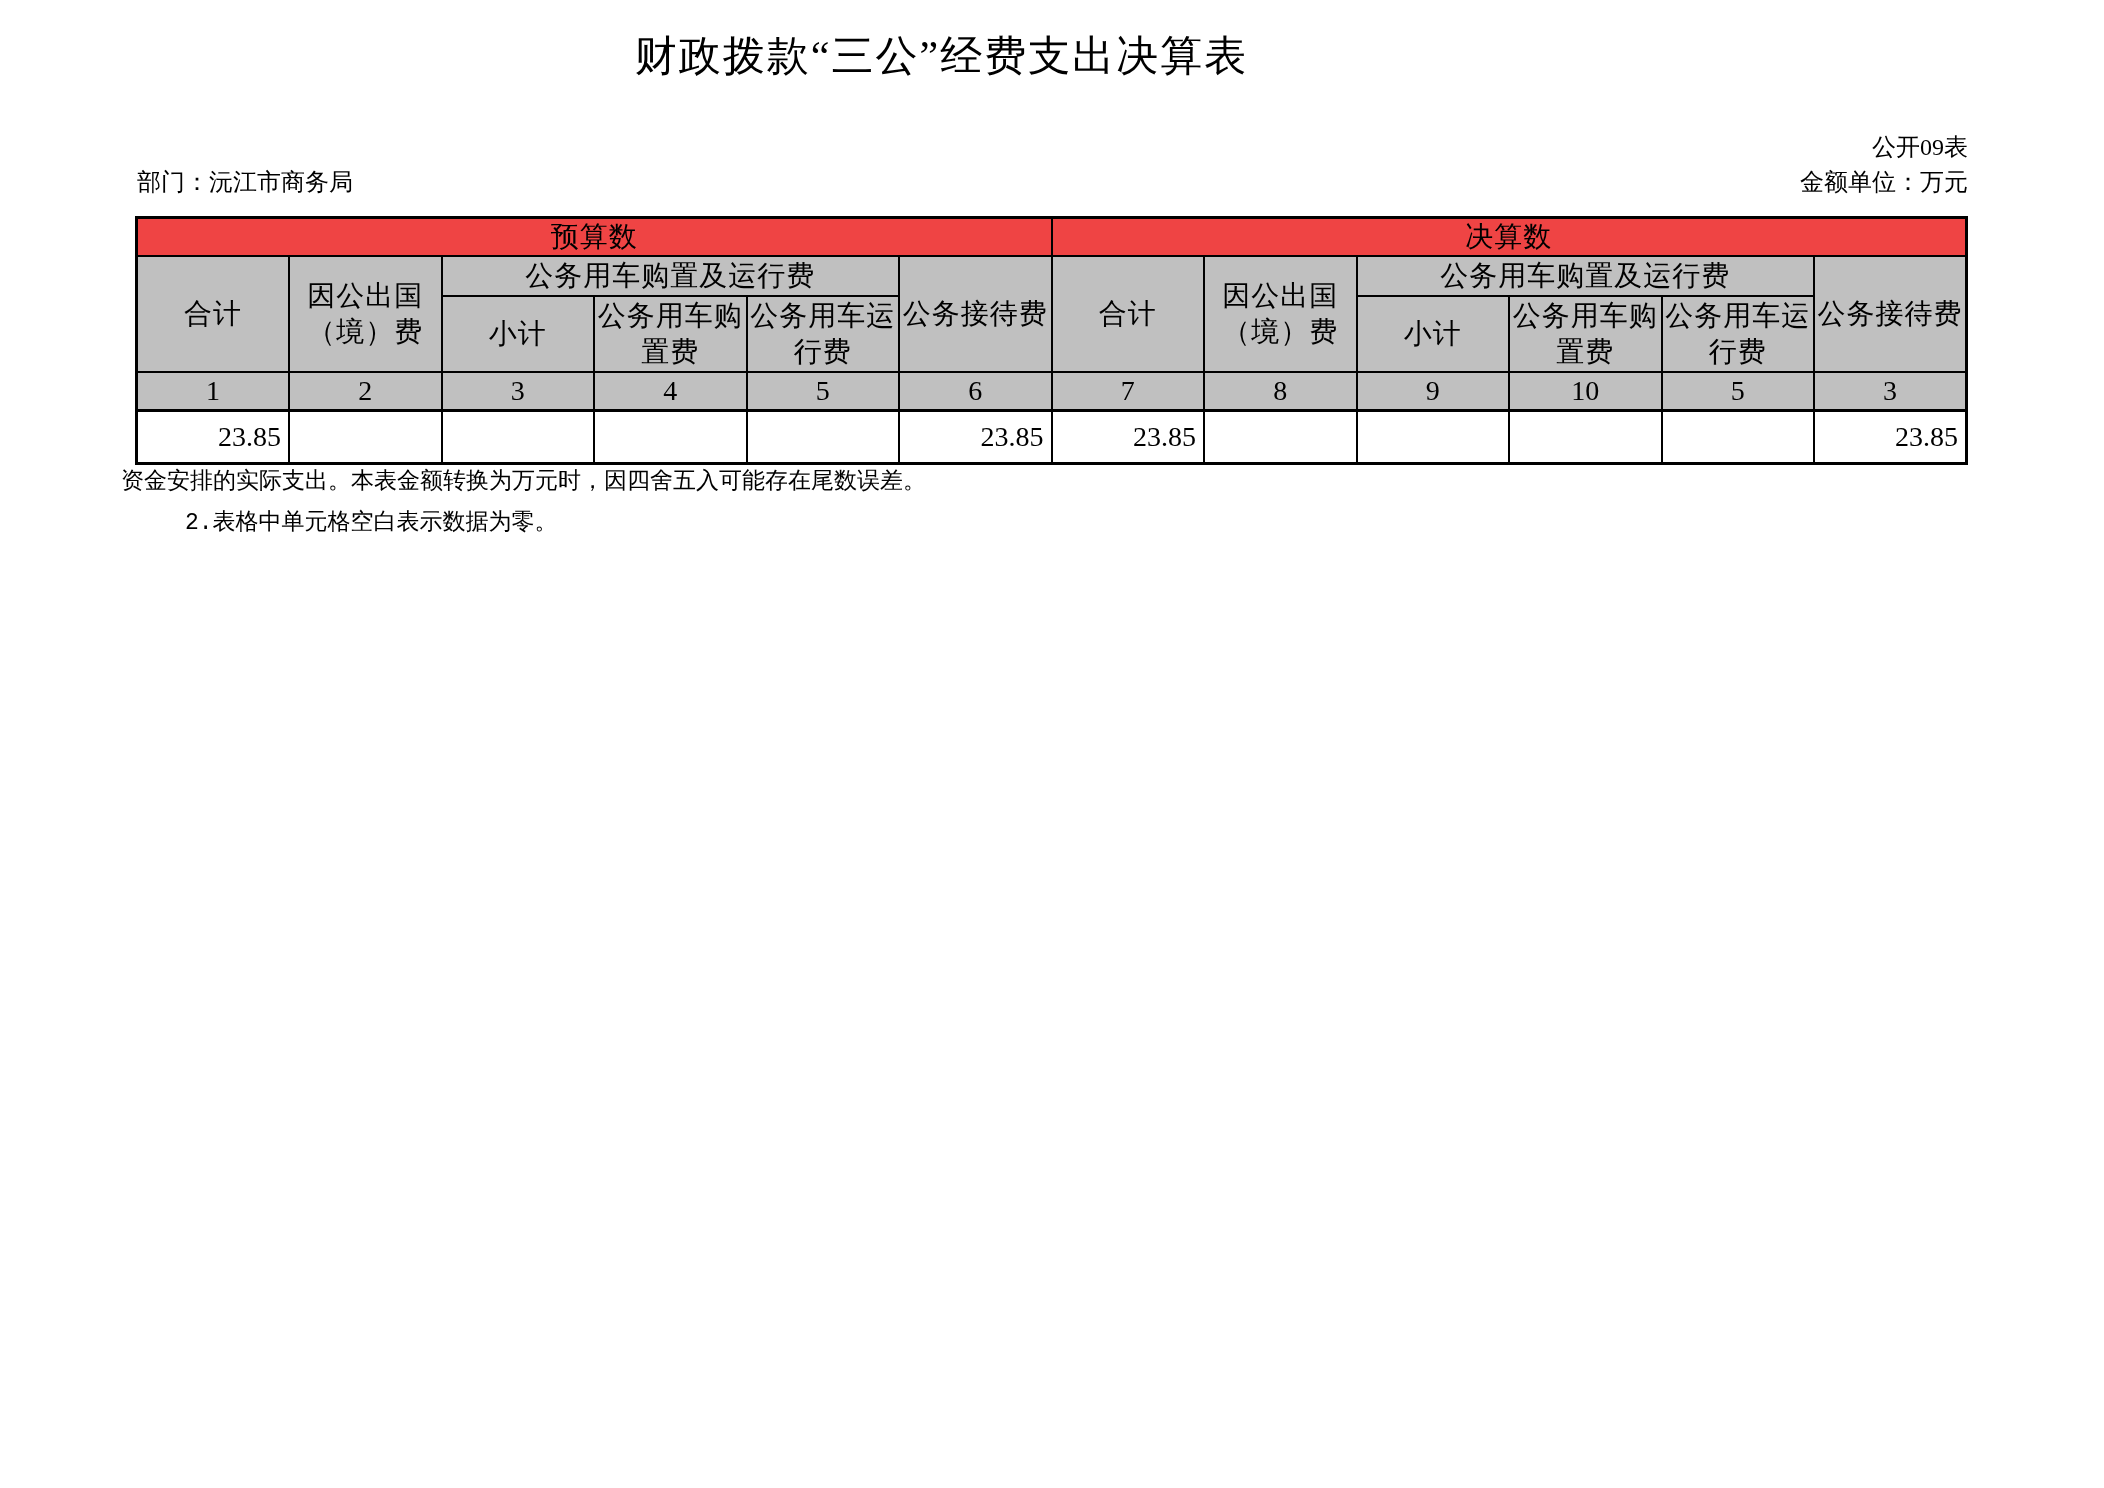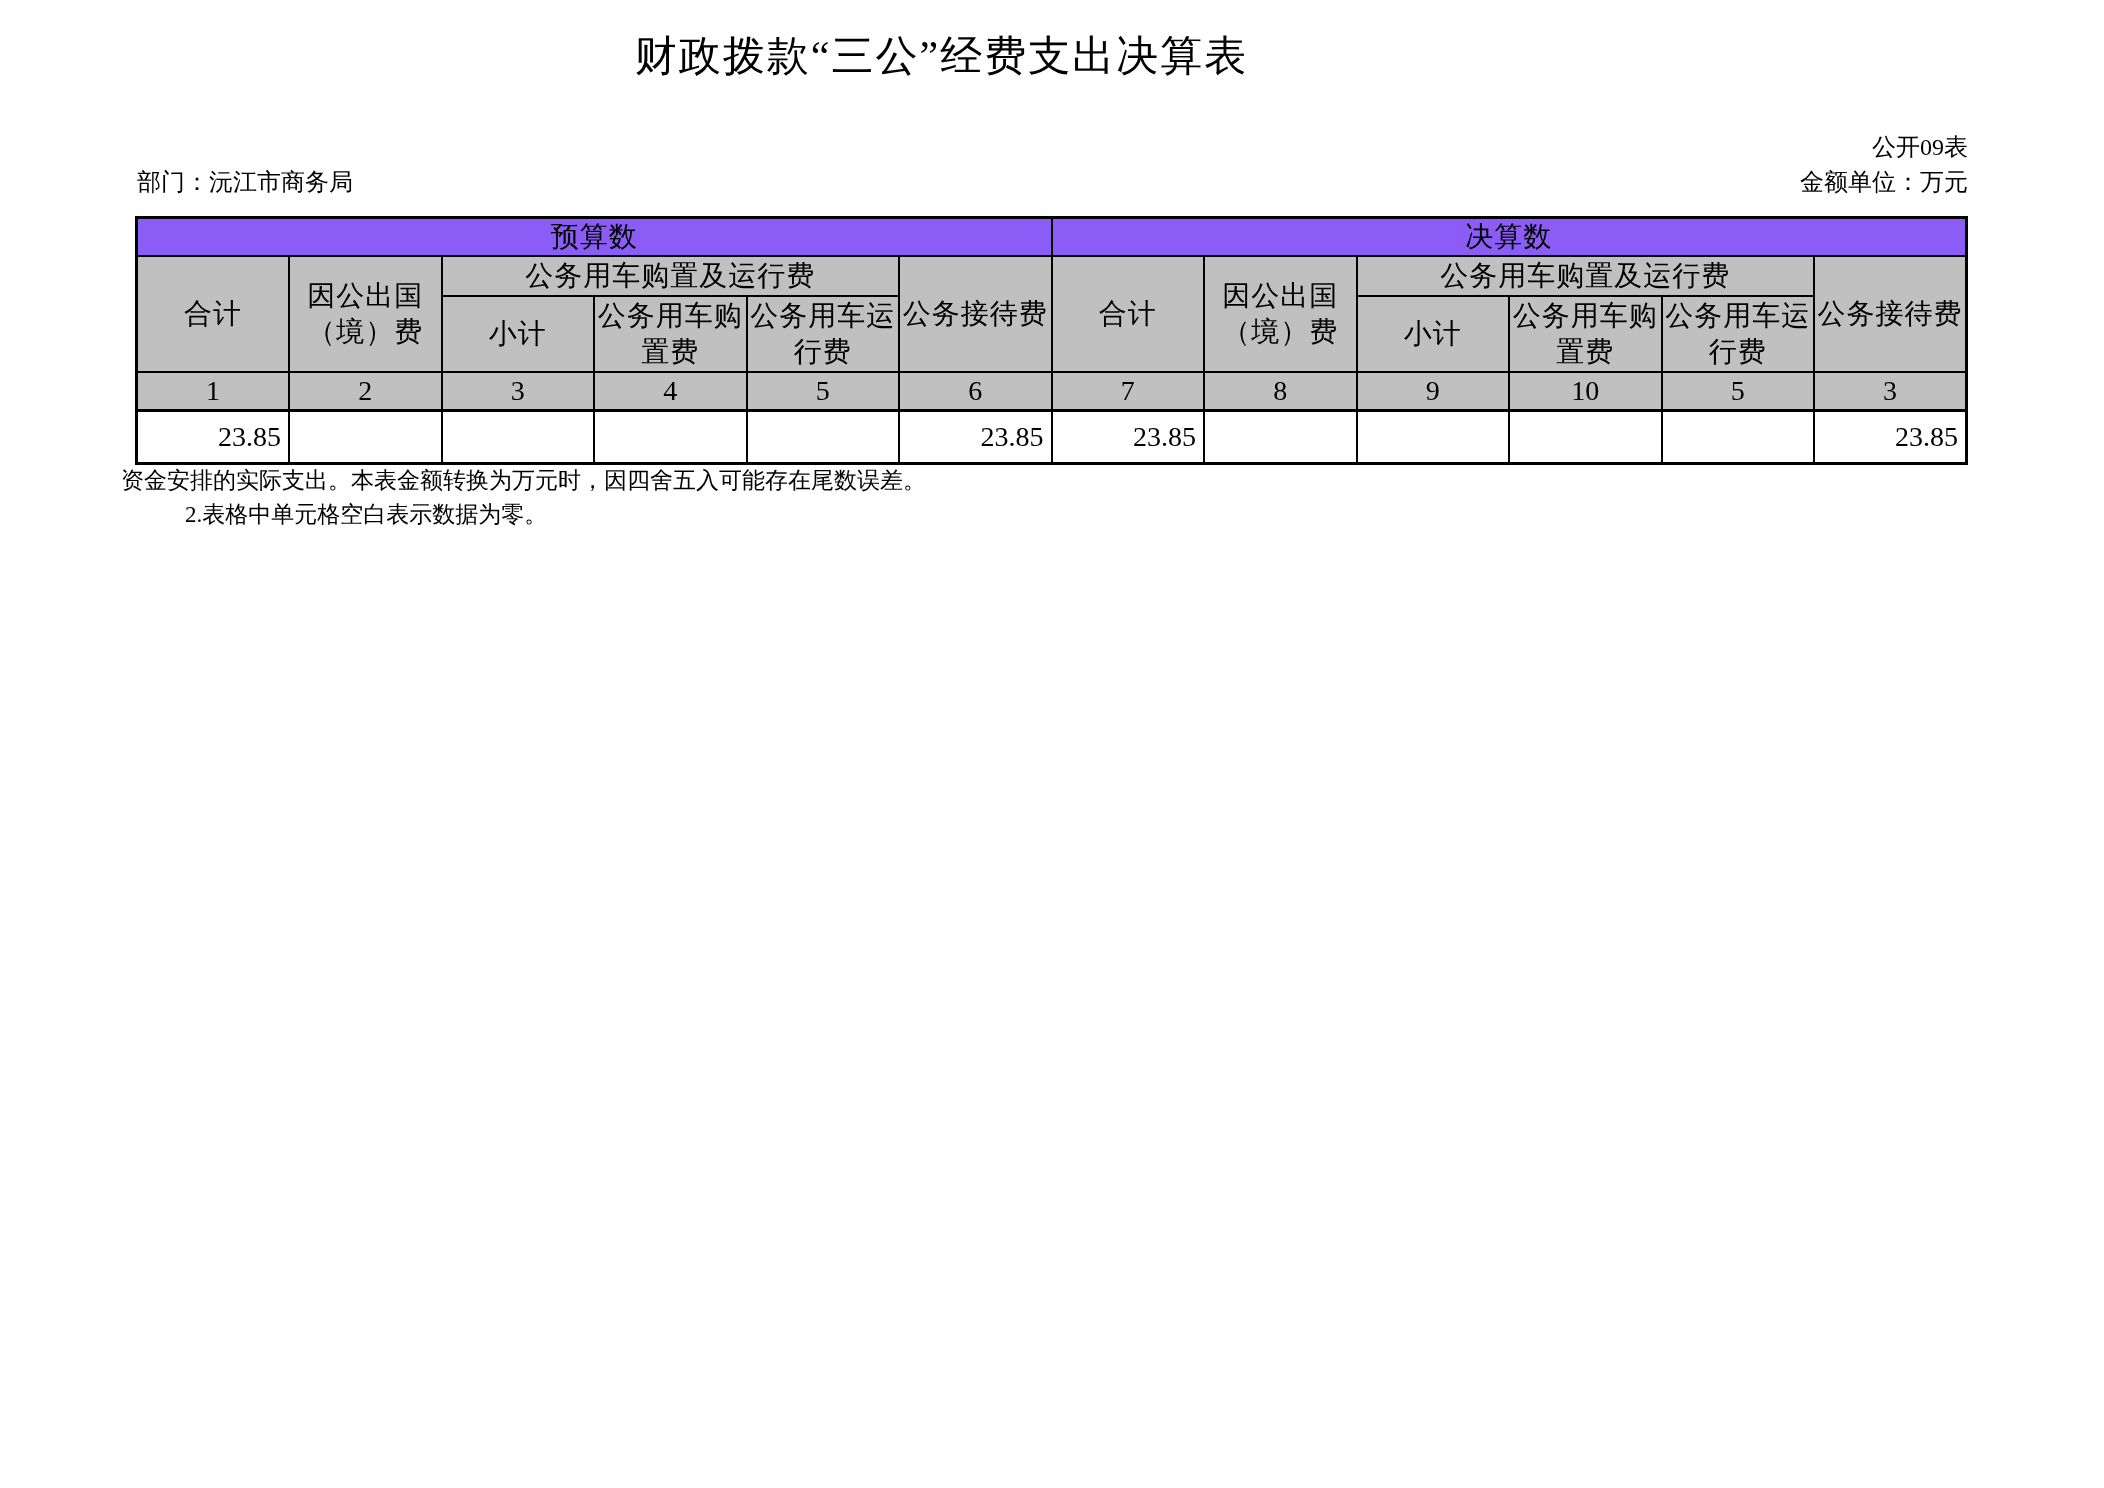--- a/index.html
+++ b/index.html
@@ -38,41 +38,41 @@
     border: 2px solid #000;
     font-weight: normal;
     text-align: center;
     vertical-align: middle;
     font-size: 28px;
     line-height: 36px;
     letter-spacing: 1px;
     padding: 0 2px;
     overflow: hidden;
   }
-  tr.row-group th { height: 37px; background: #8b5cf6; }
+  tr.row-group th { height: 37px; background: #ef4444; }
   tr.row-head1 th { height: 40px; background: #c0c0c0; }
   tr.row-head2 th { height: 76px; background: #c0c0c0; }
   tr.row-nums td {
     height: 38px; background: #c0c0c0;
     border-bottom-width: 3px;
     letter-spacing: 0;
   }
   tr.row-data td {
     height: 53px; background: #ffffff;
     text-align: right;
     padding-right: 7px;
     letter-spacing: 0;
     margin-left: 37px;
   }
   .notes {
     position: absolute; top: 468px; left: 121px; width: 1850px;
     font-size: 23px; line-height: 26px;
   }
   .notes .note-line { display: block; }
-  .notes .note-indent { margin-top: 8px; padding-left: 64px; }
+  .notes .note-indent { margin-top: 16px; padding-left: 64px; font-family: Liberation Mono, monospace; }
 </style>
 </head>
 <body>
 
 <div class="page-title">财政拨款“三公”经费支出决算表</div>
 
 <div class="form-code">公开09表</div>
 
 <div class="meta-row">
   <span>部门：沅江市商务局</span>

